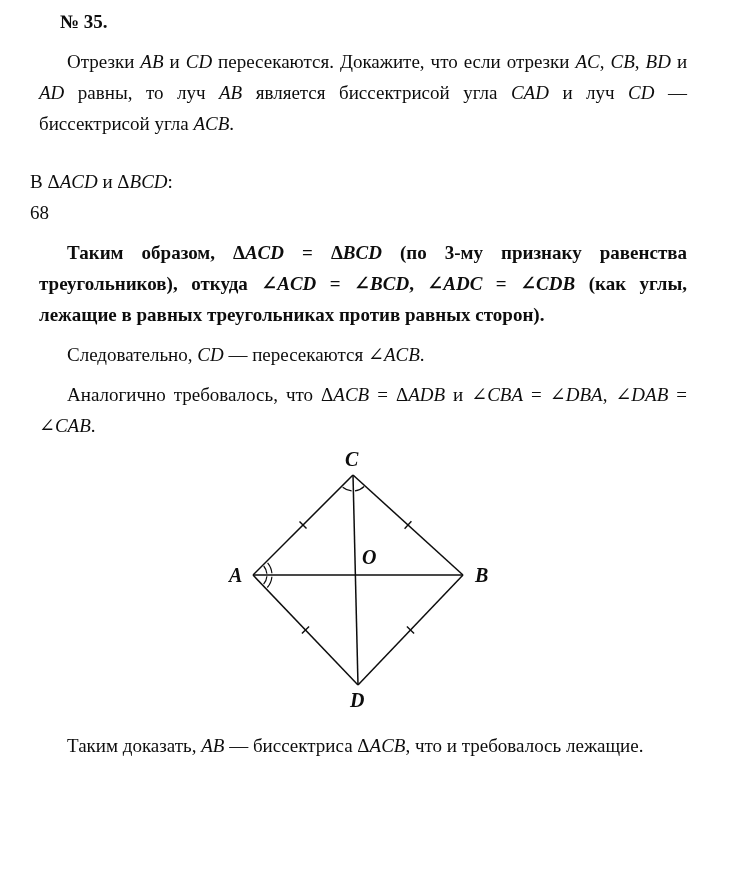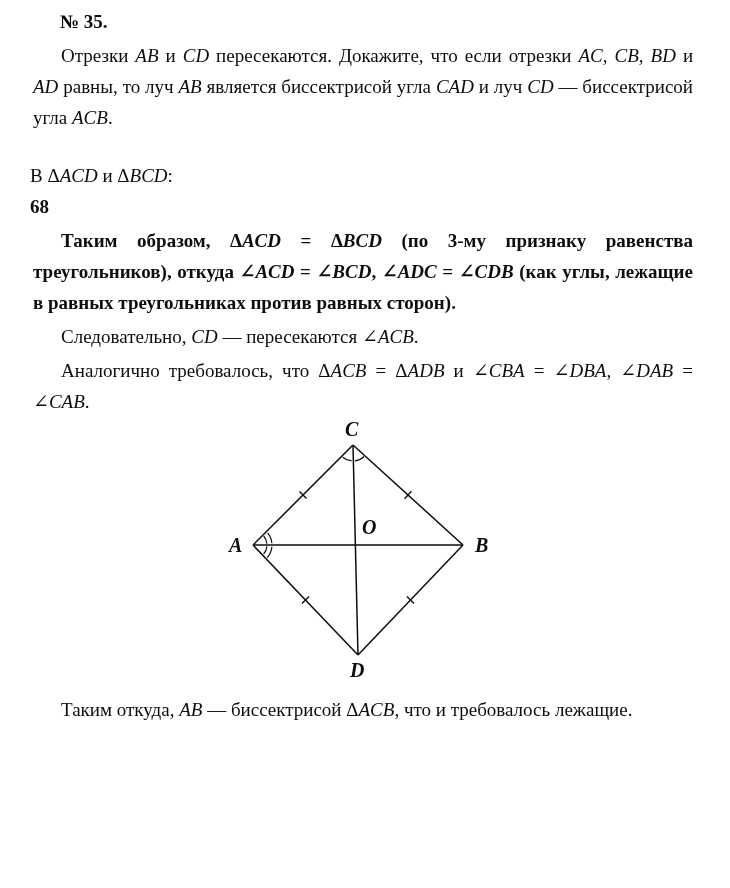--- a/index.html
+++ b/index.html
@@ -17,32 +17,31 @@
     box-sizing: border-box;
     padding: 6px 34px 10px 30px;
   }
   i { font-style: italic; }
   .problem-title {
     font-weight: bold;
     margin: 0 0 0 30px;
     font-family: Liberation Serif, serif;
   }
   p.text {
-    margin: 3px;
+    margin: 9px;
     text-align: justify;
     text-indent: 28px;
   }
   p.noindent {
     margin: 0;
     text-indent: 0;
   }
   .given-block { margin-top: 27px; }
   .page-number {
     margin: 14px 0 0 -8px;
-    font-weight: bold;
   }
   .solution-start { margin-top: 76px; font-weight: bold; }
   .figure-wrap {
     width: 280px;
     margin: 2px auto 0 auto;
   }
   .vertex-label {
     font-family: "Liberation Serif", "DejaVu Serif", serif;
     font-weight: bold;
     font-style: italic;
@@ -100,13 +99,13 @@
     <path class="arc" d="M 48.9 126.7 A 19 19 0 0 1 44.3 137.5"></path>
 
     <text class="vertex-label" x="122" y="16">C</text>
     <text class="vertex-label" x="6" y="132">A</text>
     <text class="vertex-label" x="252" y="132">B</text>
     <text class="vertex-label" x="127" y="257">D</text>
     <text class="vertex-label" x="139" y="114">O</text>
   </svg>
 </div>
 
-<p class="text"><span>Таким откуда, </span><i>AB</i><span> — биссектрисой Δ</span><i>ACB</i><span>, что и требовалось лежащие.</span></p>
+<p class="text"><span>Таким доказать, </span><i>AB</i><span> — биссектриса Δ</span><i>ACB</i><span>, что и требовалось лежащие.</span></p>
 
 </body></html>

